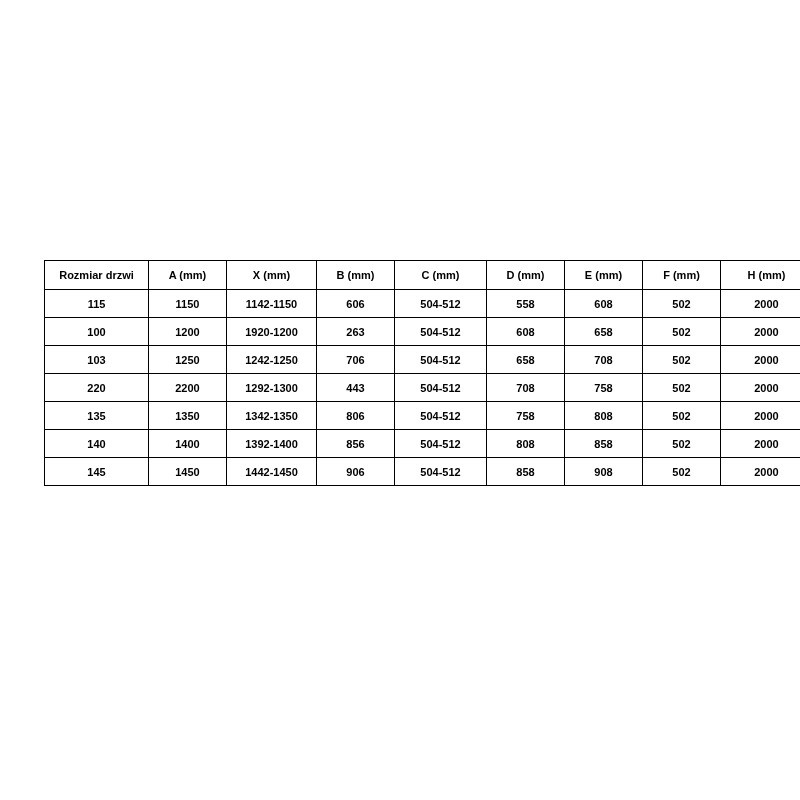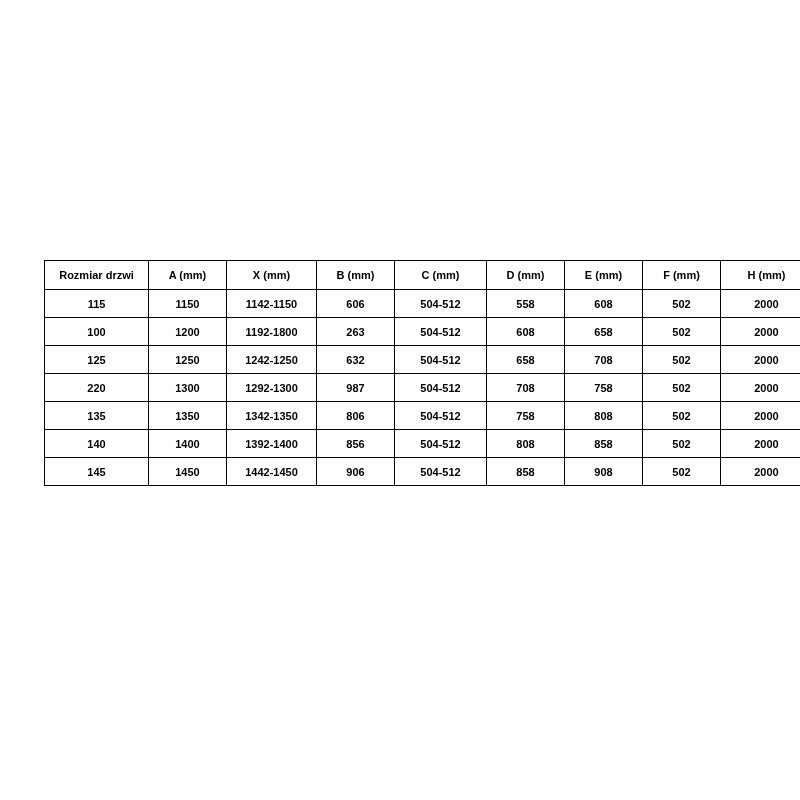--- a/index.html
+++ b/index.html
@@ -94,44 +94,44 @@
         <td>606</td>
         <td>504-512</td>
         <td>558</td>
         <td>608</td>
         <td>502</td>
         <td>2000</td>
       </tr>
       <tr>
         <td>100</td>
         <td>1200</td>
-        <td>1192-1800</td>
+        <td>1920-1200</td>
         <td>263</td>
         <td>504-512</td>
         <td>608</td>
         <td>658</td>
         <td>502</td>
         <td>2000</td>
       </tr>
       <tr>
-        <td>125</td>
+        <td>103</td>
         <td>1250</td>
         <td>1242-1250</td>
-        <td>632</td>
+        <td>706</td>
         <td>504-512</td>
         <td>658</td>
         <td>708</td>
         <td>502</td>
         <td>2000</td>
       </tr>
       <tr>
         <td>220</td>
-        <td>1300</td>
+        <td>2200</td>
         <td>1292-1300</td>
-        <td>987</td>
+        <td>443</td>
         <td>504-512</td>
         <td>708</td>
         <td>758</td>
         <td>502</td>
         <td>2000</td>
       </tr>
       <tr>
         <td>135</td>
         <td>1350</td>
         <td>1342-1350</td>

